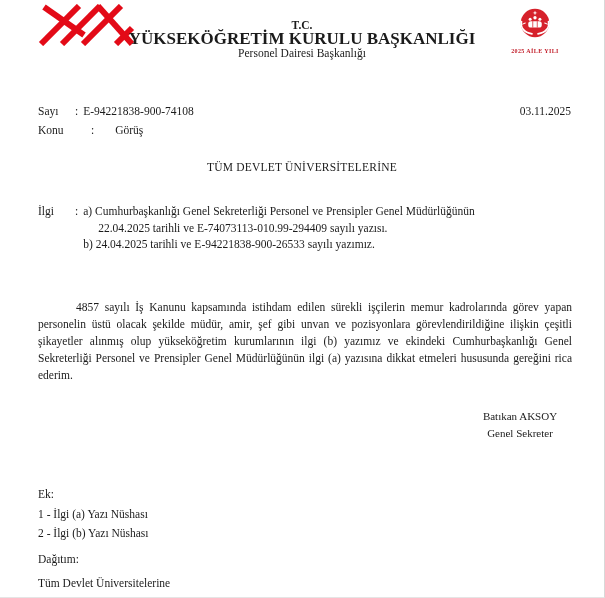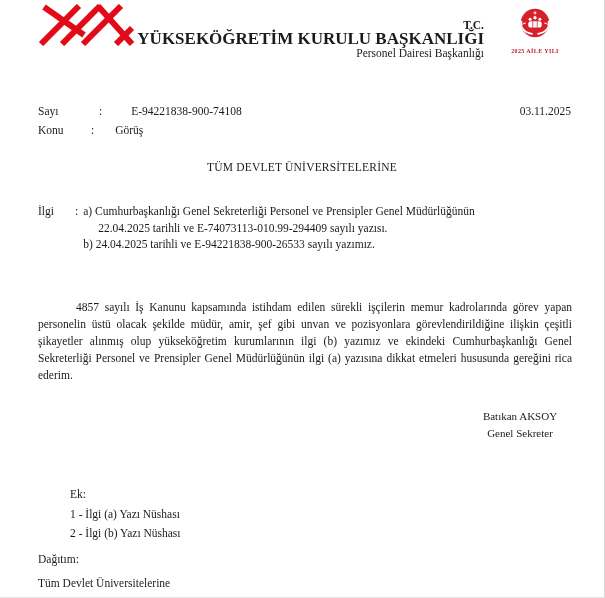--- a/index.html
+++ b/index.html
@@ -9,47 +9,47 @@
     color:#1b1b1b;
     -webkit-font-smoothing:antialiased;
   }
   .page{
     position:relative;width:605px;height:598px;background:#fff;
     box-sizing:border-box;overflow:hidden;
     border-right:1px solid #d8d8d8;border-bottom:1px solid #e5e5e5;
   }
   
   .logo-yok{position:absolute;left:38px;top:4px;width:97px;height:42px;}
-  .header-center{position:absolute;left:120px;right:120px;top:19px;text-align:right;}
+  .header-center{position:absolute;left:120px;right:120px;top:19px;text-align:center;}
   .tc{font-size:11.5px;font-weight:bold;line-height:13px;}
   .institution{font-size:17px;font-weight:bold;line-height:14px;}
   .department{font-size:11.5px;line-height:14px;}
   .logo-aile{position:absolute;left:507px;top:3px;width:56px;text-align:center;}
   .aile-caption{font-size:6px;font-weight:bold;color:#c3202c;letter-spacing:.4px;margin-top:1px;white-space:nowrap;}
   
   .meta-row{position:absolute;left:38px;display:flex;font-size:11.5px;}
-  .row-sayi{top:105px;gap:24px;}
+  .row-sayi{top:105px;}
   .row-konu{top:124px;gap:16px;}
   .lbl{width:37px;}
   .colon{margin-right:5px;}
   .date{position:absolute;right:33px;top:105px;font-size:11.5px;}
   
   .addressee{position:absolute;left:0;right:0;top:161px;text-align:center;font-size:11.5px;letter-spacing:.2px;}
   
   .refs{position:absolute;left:38px;top:203px;display:flex;font-size:11.5px;line-height:16.5px;}
   .ref-cont{padding-left:15px;}
   
   .body-par{
     position:absolute;left:38px;top:264px;width:534px;
     font-size:11.5px;line-height:16.9px;text-align:justify;text-indent:38px;margin-top:35px;
   }
   
   .signature{position:absolute;left:440px;top:408px;width:160px;text-align:center;font-size:11px;line-height:17px;}
   
-  .ek{position:absolute;left:38px;top:485px;font-size:11.5px;line-height:19.5px;margin-left:32px;}
+  .ek{position:absolute;left:38px;top:485px;font-size:11.5px;line-height:19.5px;}
   .dagitim{position:absolute;left:38px;top:553px;font-size:11.5px;}
   .dagitim .d-item{margin-top:12px;}
 </style>
 </head>
 <body>
 
 <div class="page">
 
   <svg class="logo-yok" viewBox="0 0 97 42" xmlns="http://www.w3.org/2000/svg">
     <g stroke="#e30a17" stroke-width="6" stroke-linecap="butt">

